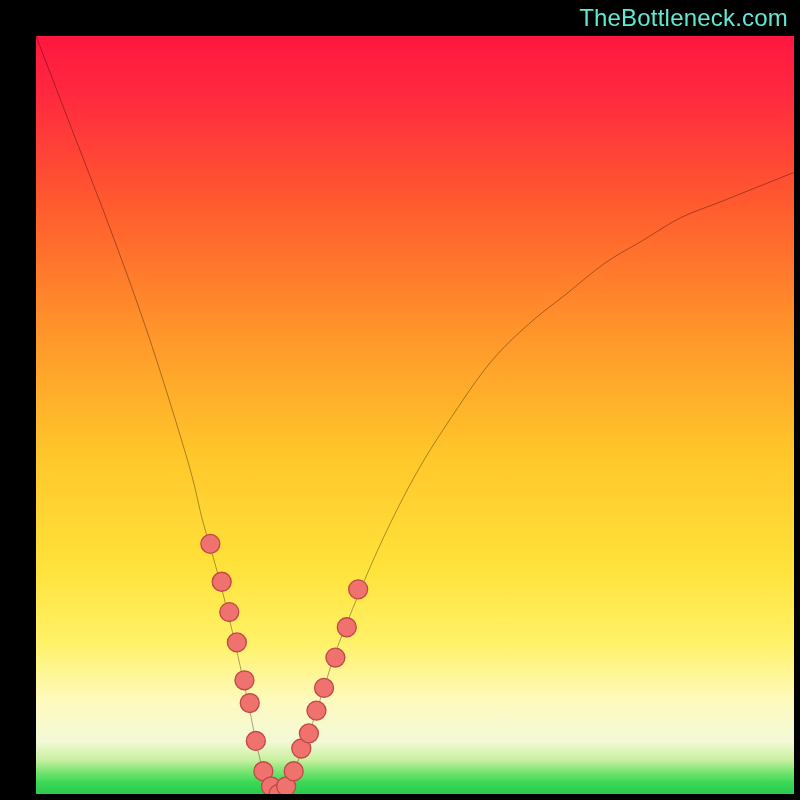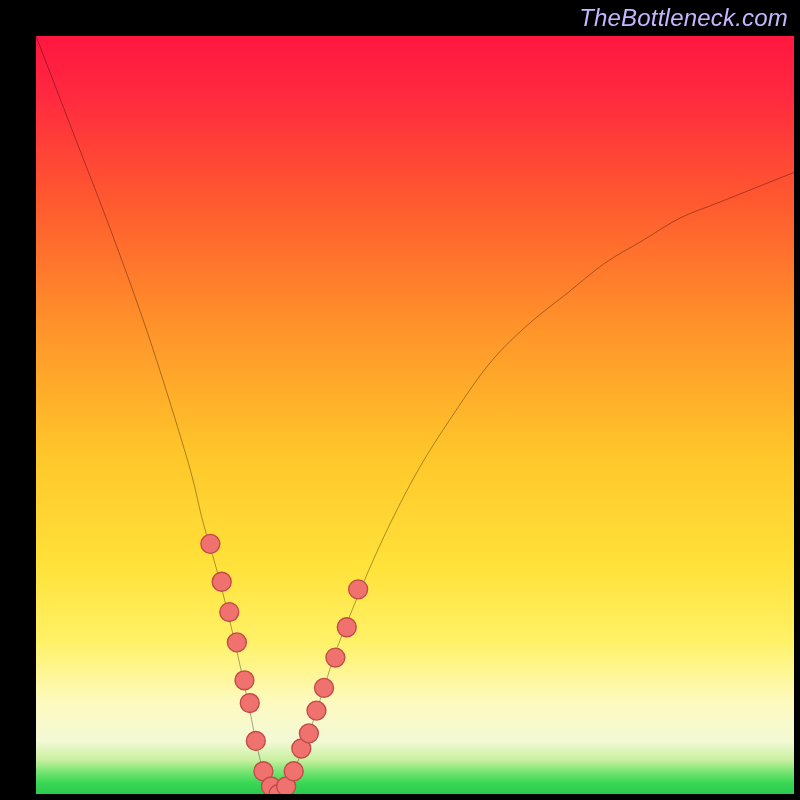--- a/index.html
+++ b/index.html
@@ -16,24 +16,23 @@
     width: 800px;
     height: 800px;
     background: #000;
   }
   .watermark {
     position: absolute;
     top: 4px;
     right: 12px;
     font-size: 24px;
     font-weight: 400;
-    color: #c4b5fd;
+    color: #5eead4;
     letter-spacing: 0.2px;
     z-index: 30;
-    font-style: italic;
   }
   .panel {
     position: absolute;
     left: 36px;
     top: 36px;
     right: 6px;
     bottom: 6px;
     box-sizing: border-box;
   }
   .gradient {

